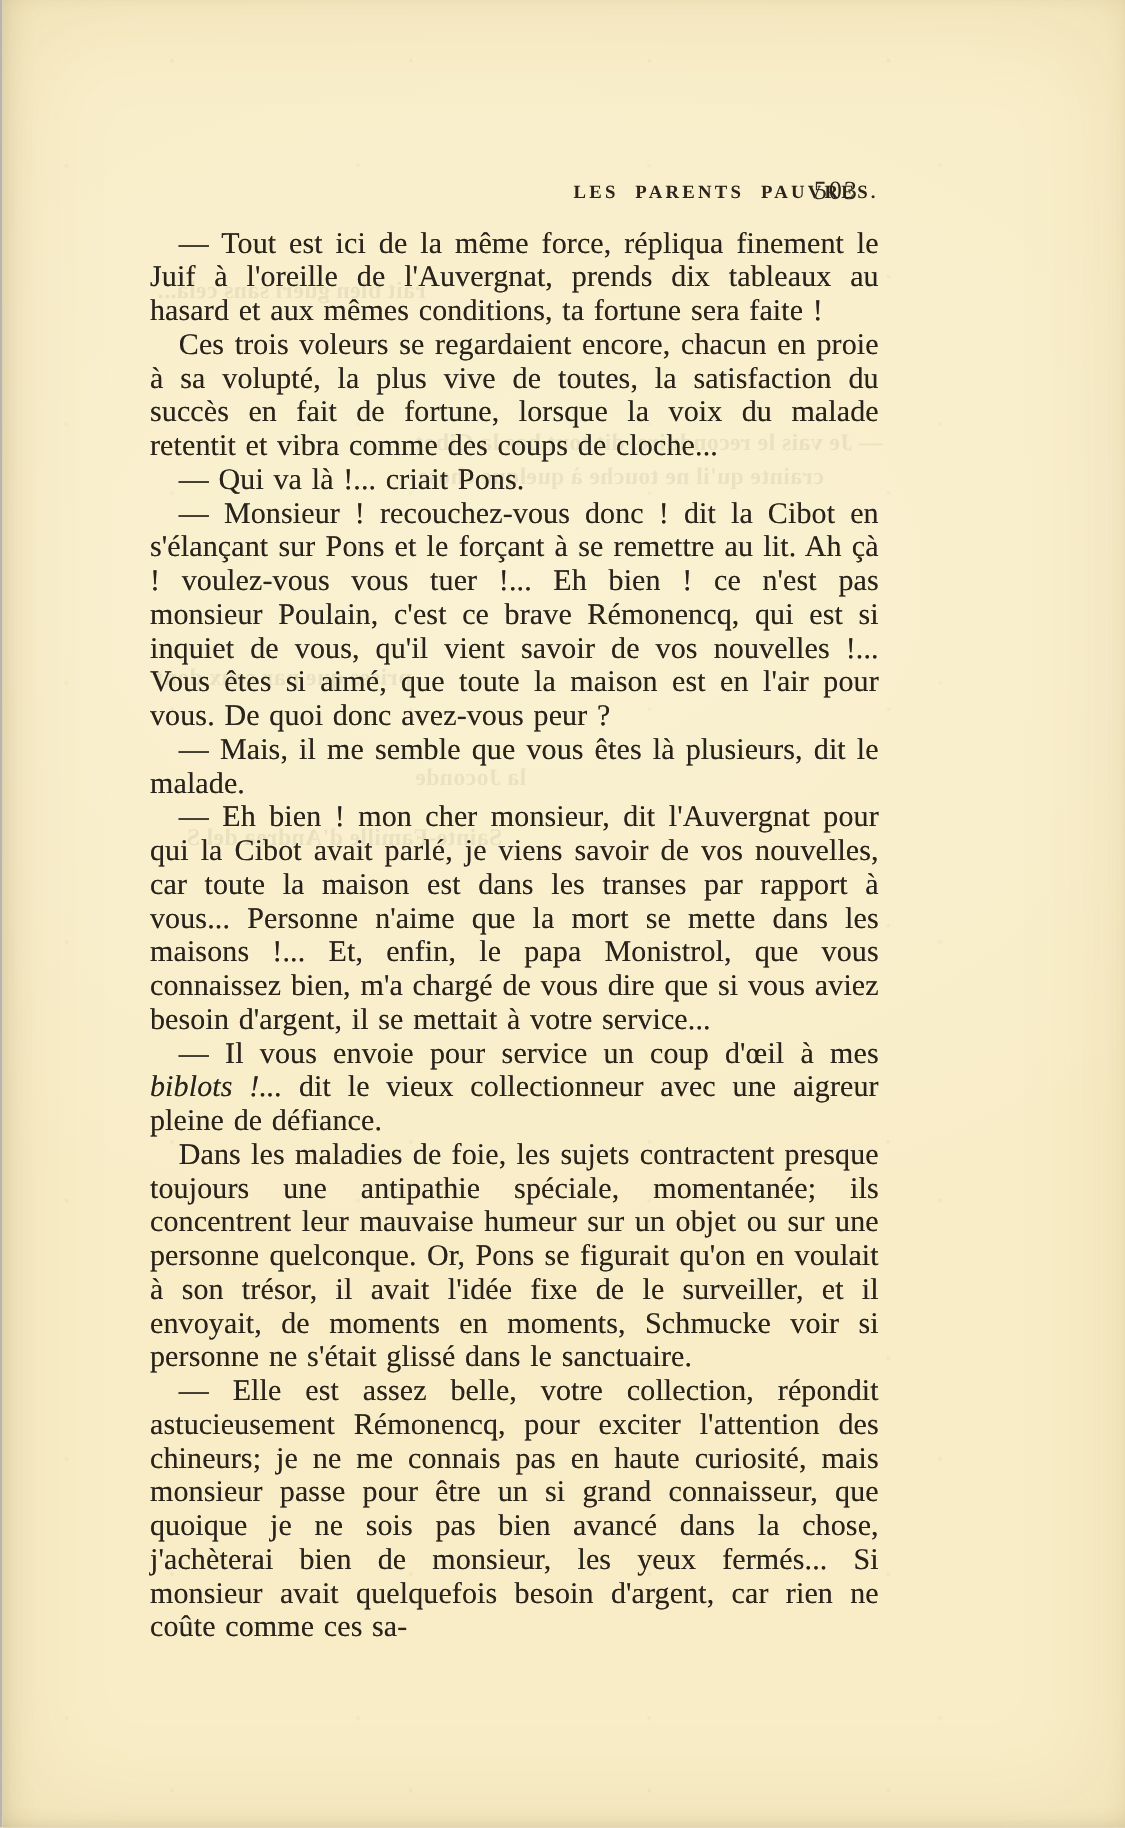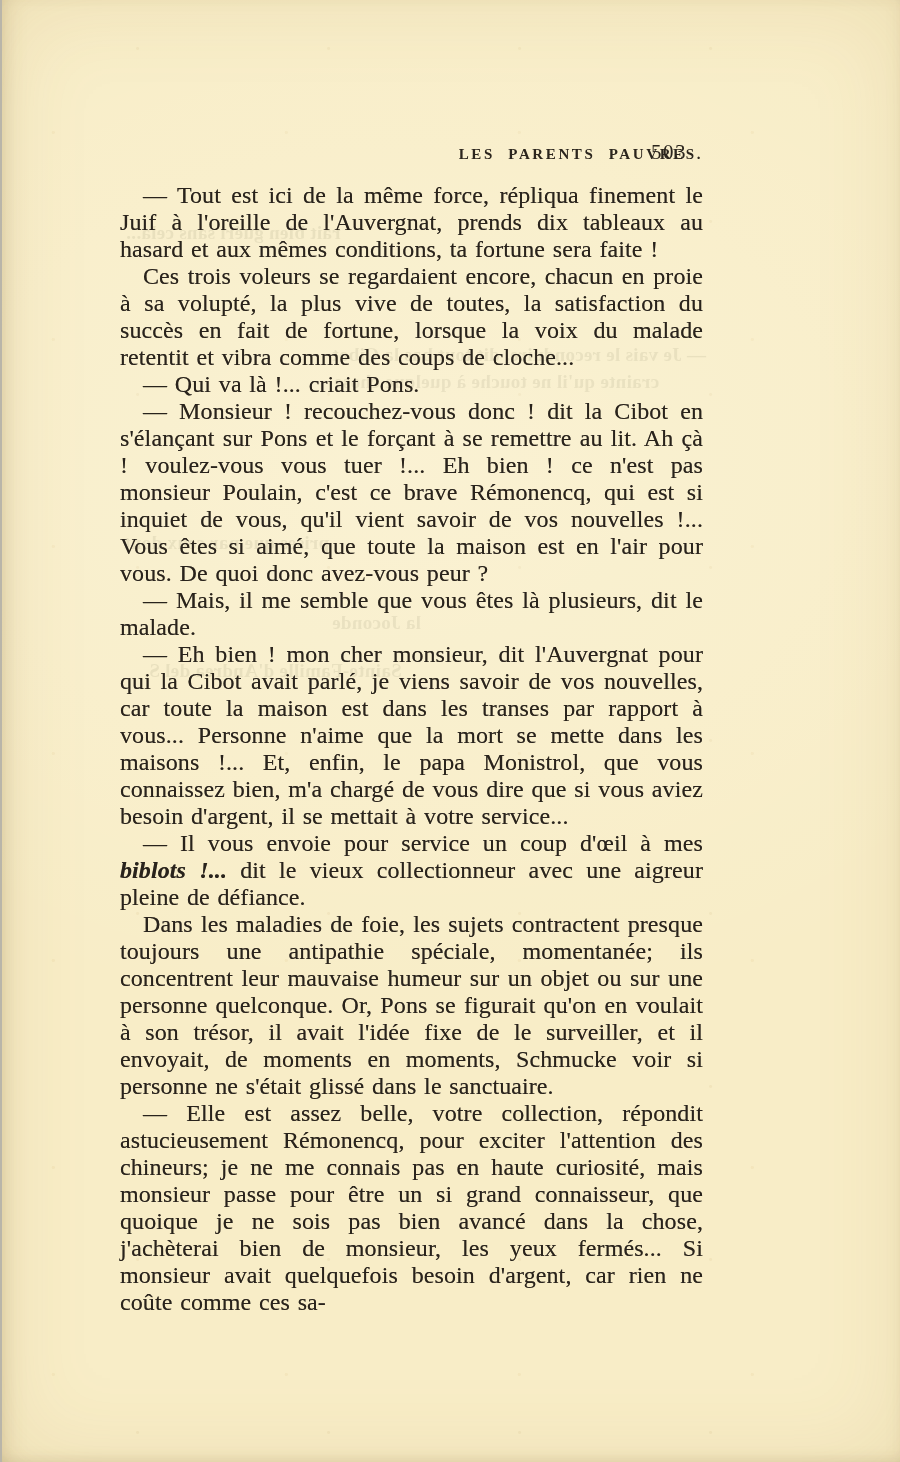--- a/index.html
+++ b/index.html
@@ -65,21 +65,21 @@
     font-size: 24px;
     line-height: 27px;
     text-align: justify;
     text-indent: 23px;
     letter-spacing: 0.1px;
     word-spacing: 1.6px;
     text-shadow: 0 0 0.5px rgba(41,35,28,0.55);
   }
   .em-word {
     font-style: italic;
-    font-weight: 700;
+    font-weight: 400;
   }
 
   
   .ghost-layer { position: absolute; inset: 0; pointer-events: none; }
   .ghost {
     position: absolute;
     display: inline-block;
     transform: scaleX(-1);
     opacity: 0.11;
     color: #6e6c4e;

